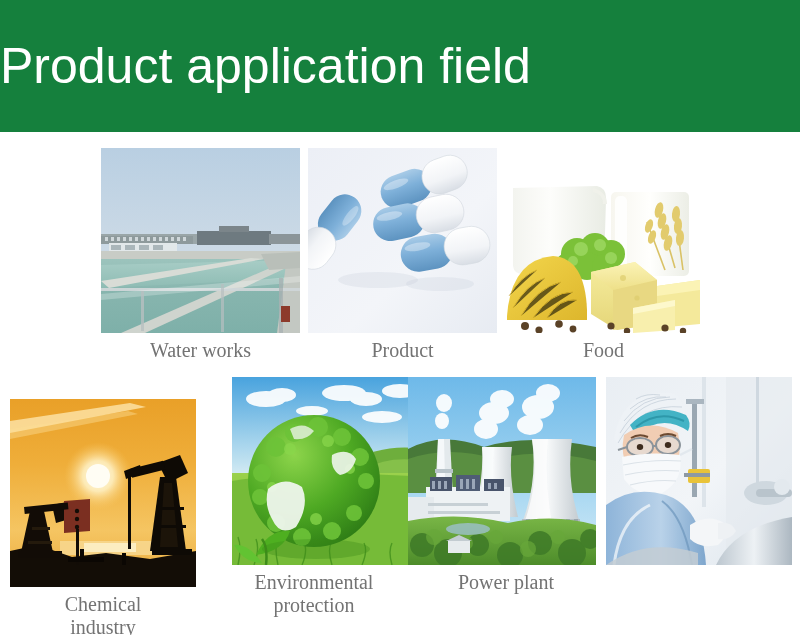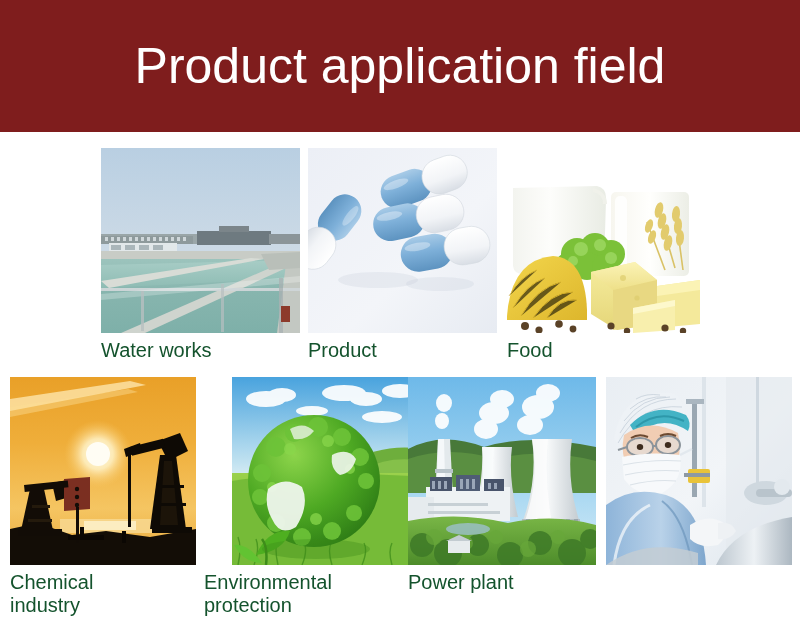--- a/index.html
+++ b/index.html
@@ -20,24 +20,23 @@
     background: #ffffff;
   }
 
   
   .banner {
     position: absolute;
     left: 0;
     top: 0;
     width: 800px;
     height: 132px;
-    background: #7f1d1d;
+    background: #15803d;
     display: flex;
     align-items: center;
-    justify-content: center;
   }
   .banner-title {
     color: #ffffff;
     font-size: 50px;
     font-weight: normal;
     letter-spacing: 0px;
     line-height: 1;
     white-space: nowrap;
     font-family: "Liberation Sans", sans-serif;
   }
@@ -56,24 +55,25 @@
   }
   .thumb {
     position: relative;
     overflow: hidden;
     background: #e8eef4;
   }
   .caption {
     position: absolute;
     left: 0;
     width: 100%;
-    color: #14532d;
+    text-align: center;
+    color: #737373;
     font-size: 20px;
     line-height: 23px;
-    font-family: Liberation Sans, sans-serif;
+    font-family: Liberation Serif, serif;
   }
 
   
   .row2 {
     position: absolute;
     left: 0;
     top: 377px;
     width: 800px;
     height: 258px;
   }
@@ -322,21 +322,21 @@
               <circle cx="176" cy="183" r="3.2"></circle>
           </g>
         </svg>
       </div>
       <div class="caption" style="top:191px;">Food</div>
     </div>
   </div>
 
   <div class="row2">
 
-    <div class="card2" style="left:10px; width:186px;">
+    <div class="card2" style="left:10px; width:186px;margin-top:22px;">
       <div class="thumb" style="width:186px; height:188px;">
         <svg class="art photo" viewBox="0 0 186 188" preserveAspectRatio="none">
           <defs>
             <linearGradient id="oilSky" x1="0" y1="0" x2="0" y2="1">
               <stop offset="0%" stop-color="#e8a02a"></stop>
               <stop offset="35%" stop-color="#eeae3c"></stop>
               <stop offset="70%" stop-color="#f4c564"></stop>
               <stop offset="100%" stop-color="#e9a83a"></stop>
             </linearGradient>
             <radialGradient id="sunG" cx="50%" cy="50%" r="50%">

